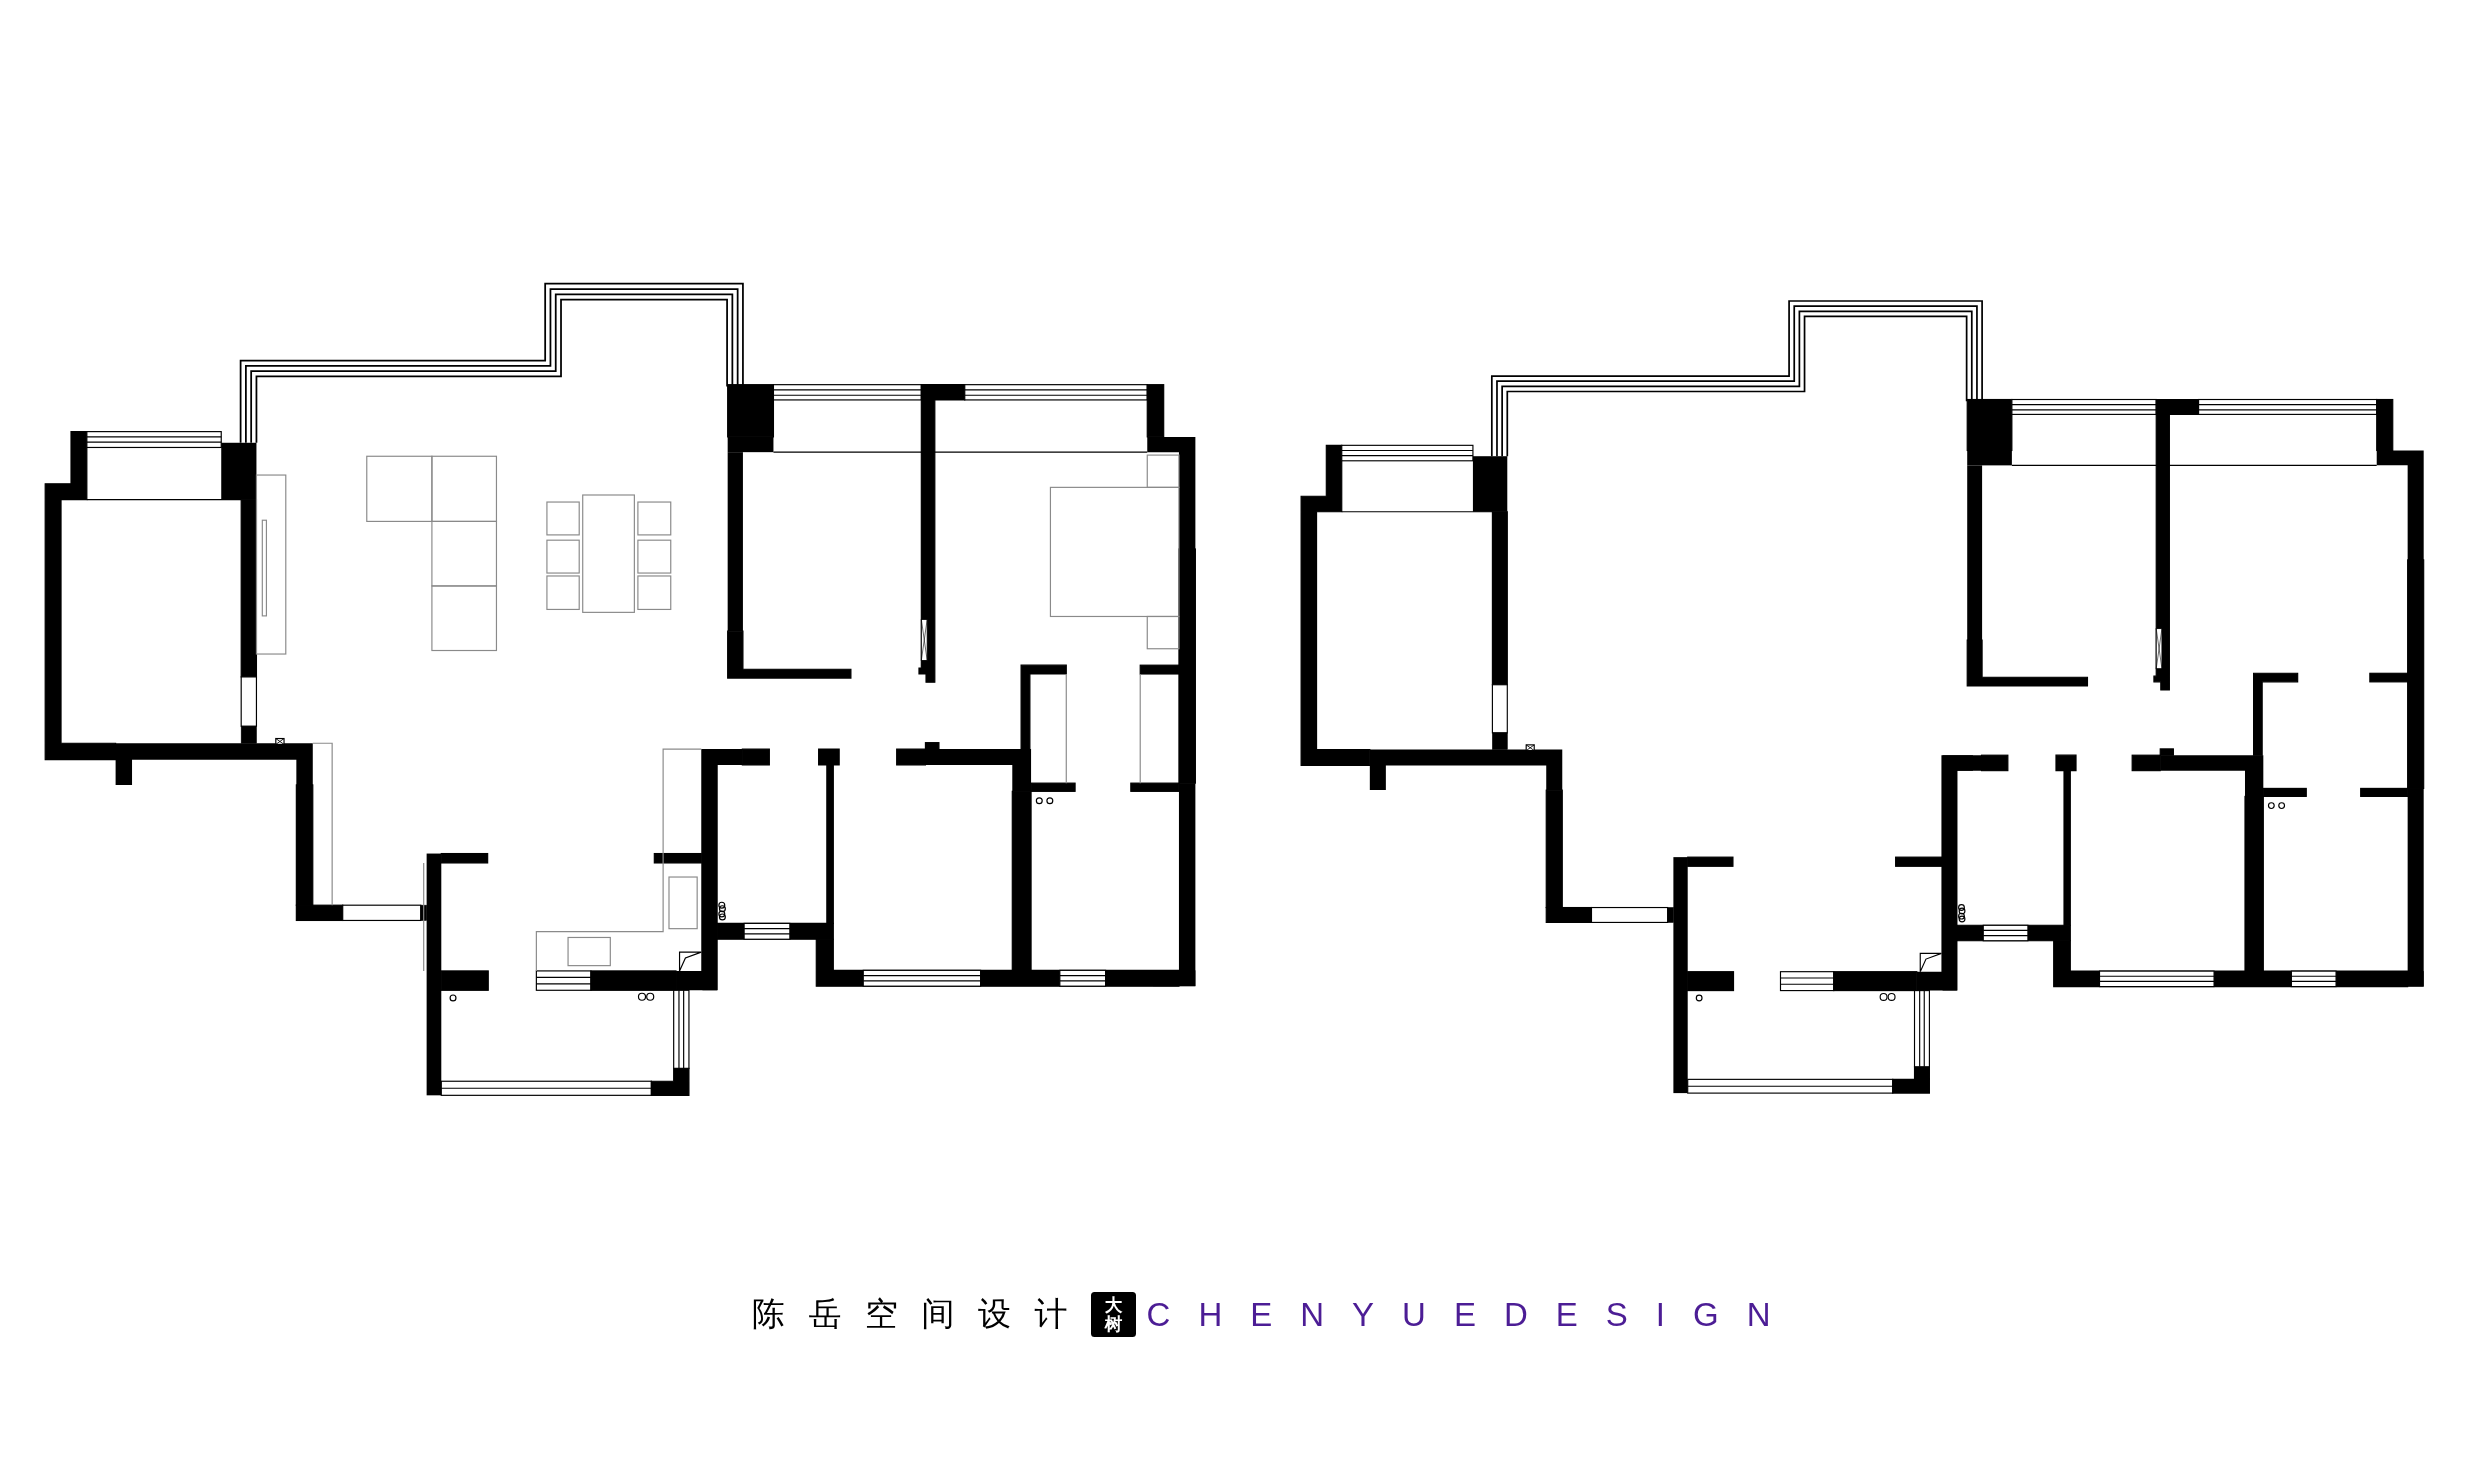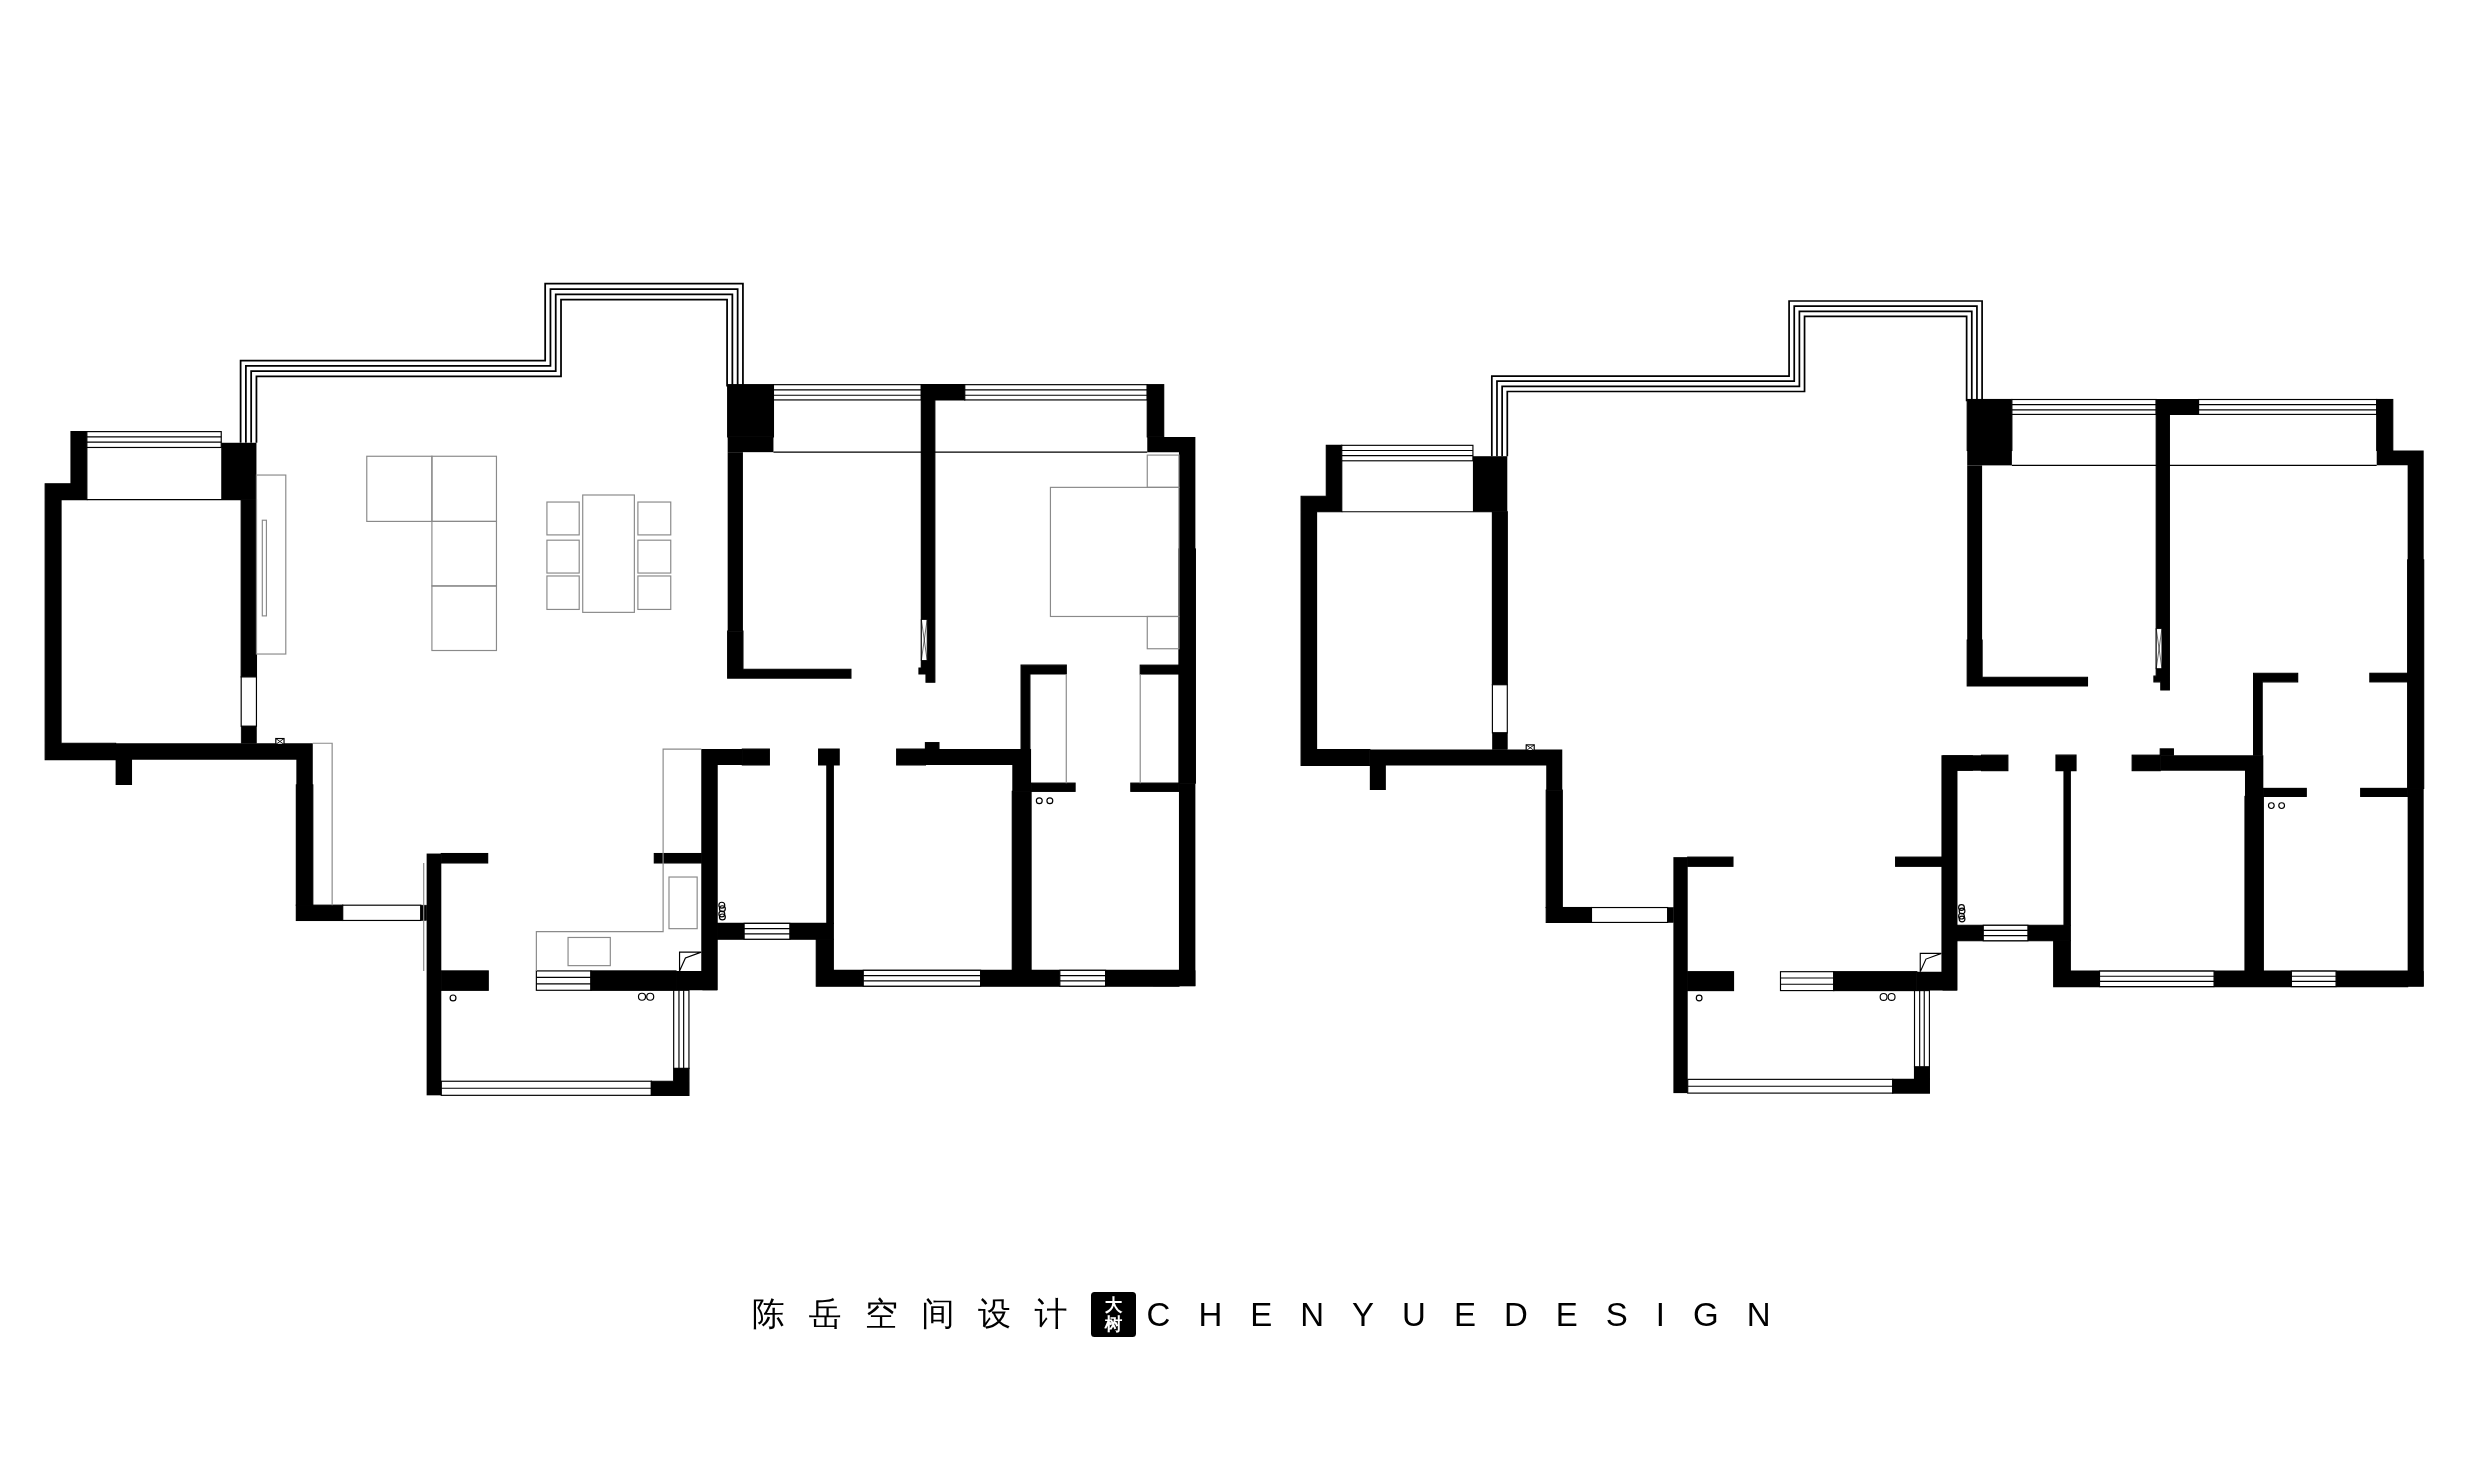--- a/index.html
+++ b/index.html
@@ -2,21 +2,21 @@
 <html style="font-size:9.4px"><head>
 <meta charset="utf-8">
 <style>
   html,body{margin:0;padding:0;background:#ffffff;}
   body{width:2487px;height:1480px;position:relative;overflow:hidden;}
   svg{position:absolute;left:0;top:0;}
   .footer{position:absolute;left:752px;top:1288px;height:53px;display:flex;align-items:center;}
   .cn{font-family:"DejaVu Sans",sans-serif;font-size:33px;letter-spacing:23.5px;color:#000;white-space:nowrap;}
   .seal{width:41px;height:41px;border:2.9px solid #000;border-radius:3.5px;background:#000;color:#fff;margin:0 10.6px 0 0;
         font-family:"DejaVu Sans",sans-serif;font-size:17.6px;line-height:19px;text-align:center;display:flex;flex-direction:column;justify-content:center;font-weight:bold;}
-  .en{font-family:"Liberation Sans",sans-serif;font-size:33px;letter-spacing:28px;color:#000000;white-space:nowrap;}
+  .en{font-family:"Liberation Sans",sans-serif;font-size:33px;letter-spacing:28px;color:#4c1d95;white-space:nowrap;}
 </style>
 </head>
 <body>
 
 <svg width="2487" height="1480" viewBox="0 0 4238 2521" xmlns="http://www.w3.org/2000/svg">
   <defs>
 
     <g id="plan-walls">
 
       <g fill="none" stroke="#000" stroke-width="3">

